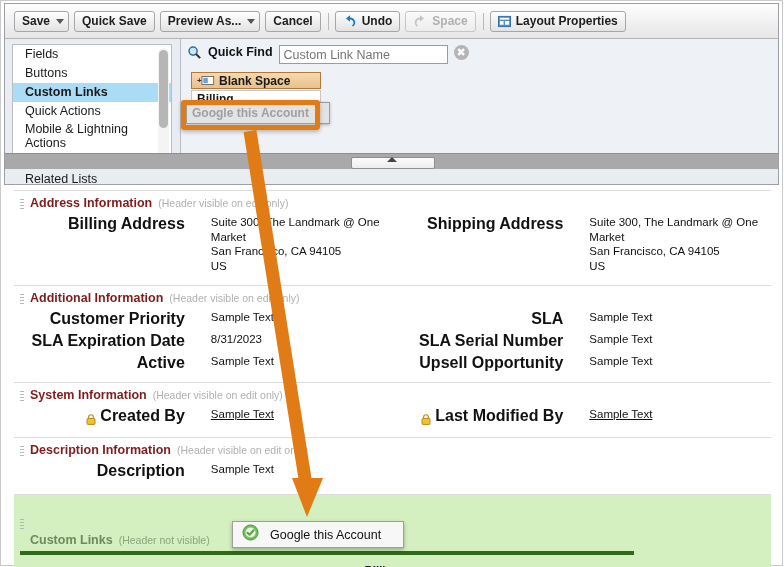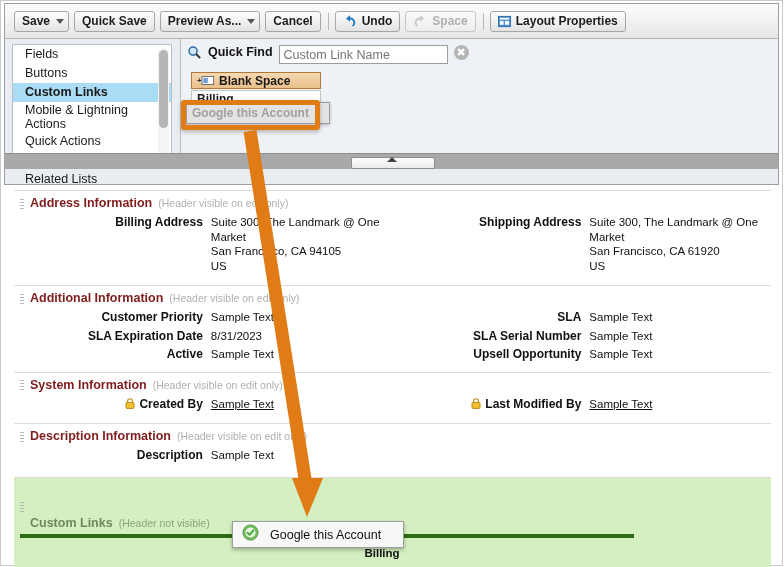--- a/index.html
+++ b/index.html
@@ -88,22 +88,22 @@
   .grip{display:inline-block;width:4px;height:11px;align-self:center;
      background-image:radial-gradient(#b4b4b4 40%,transparent 41%);
      background-size:2px 3px;opacity:.95;}
   .sect-title{font-size:12.5px;font-weight:bold;color:#7f1d1d;}
   .sect-note{font-size:10.5px;color:#b0b0b0;}
   .hr{height:1px;background:#dcdcdc;margin:0;}
 
   .grid{display:flex;}
   .col{width:50%;}
   .frow{display:flex;align-items:flex-start;padding:2px 0;}
-  .flab{width:52%;text-align:right;font-size:12px;font-weight:bold;color:#111;
-     padding-right:8px;box-sizing:border-box;display:flex;justify-content:flex-end;align-items:center;gap:4px;}
+  .flab{width:52%;text-align:right;font-size:16px;font-weight:bold;color:#111;
+     padding-right:26px;box-sizing:border-box;display:flex;justify-content:flex-end;align-items:center;gap:4px;}
   .fval{flex:1;font-size:11.5px;color:#111;line-height:14.5px;}
   .fval.link{text-decoration:underline;}
   .lock{width:10px;height:11px;display:inline-block;}
 
   
   .greenzone{background:#d4efc0;padding-bottom:12px;position:relative;}
   .green-title{color:#6e8a5d;}
   .green-note{color:#8aa67b;margin-top:34px;}
   .dropbar{height:4px;background:#2e6b16;margin:1px 0 0 6px;width:614px;}
   .glabel{font-size:11.5px;font-weight:bold;color:#111;width:52%;text-align:right;
@@ -168,22 +168,22 @@
         <span>Layout Properties</span>
       </div>
     </div>
 
     <div class="ed-body">
 
       <div class="palette-left">
         <div class="cat">Fields</div>
         <div class="cat">Buttons</div>
         <div class="cat sel">Custom Links</div>
+        <div class="cat">Quick Actions</div>
         <div class="cat two" style="white-space:normal;width:122px;">Mobile &amp; Lightning Actions</div>
-        <div class="cat">Quick Actions</div>
         <div class="cat">Expanded Lookups</div>
         <div class="cat">Related Lists</div>
         <div class="sbar">
           <div class="sthumb"></div>
         </div>
       </div>
 
       <div class="palette-right">
         <div class="qf-row">
           <span>
@@ -237,21 +237,21 @@
             <div class="flab">Billing Address</div>
             <div class="fval" style="white-space:pre-line;">Suite 300, The Landmark @ One Market
 San Francisco, CA 94105
 US</div>
           </div>
         </div>
         <div class="col">
           <div class="frow">
             <div class="flab">Shipping Address</div>
             <div class="fval" style="white-space:pre-line;">Suite 300, The Landmark @ One Market
-San Francisco, CA 61920
+San Francisco, CA 94105
 US</div>
           </div>
         </div>
       </div>
       <div style="height:10px;"></div>
     </div>
 
     <div class="hr"></div>
     <div class="sect">
       <div class="sect-hdr">

